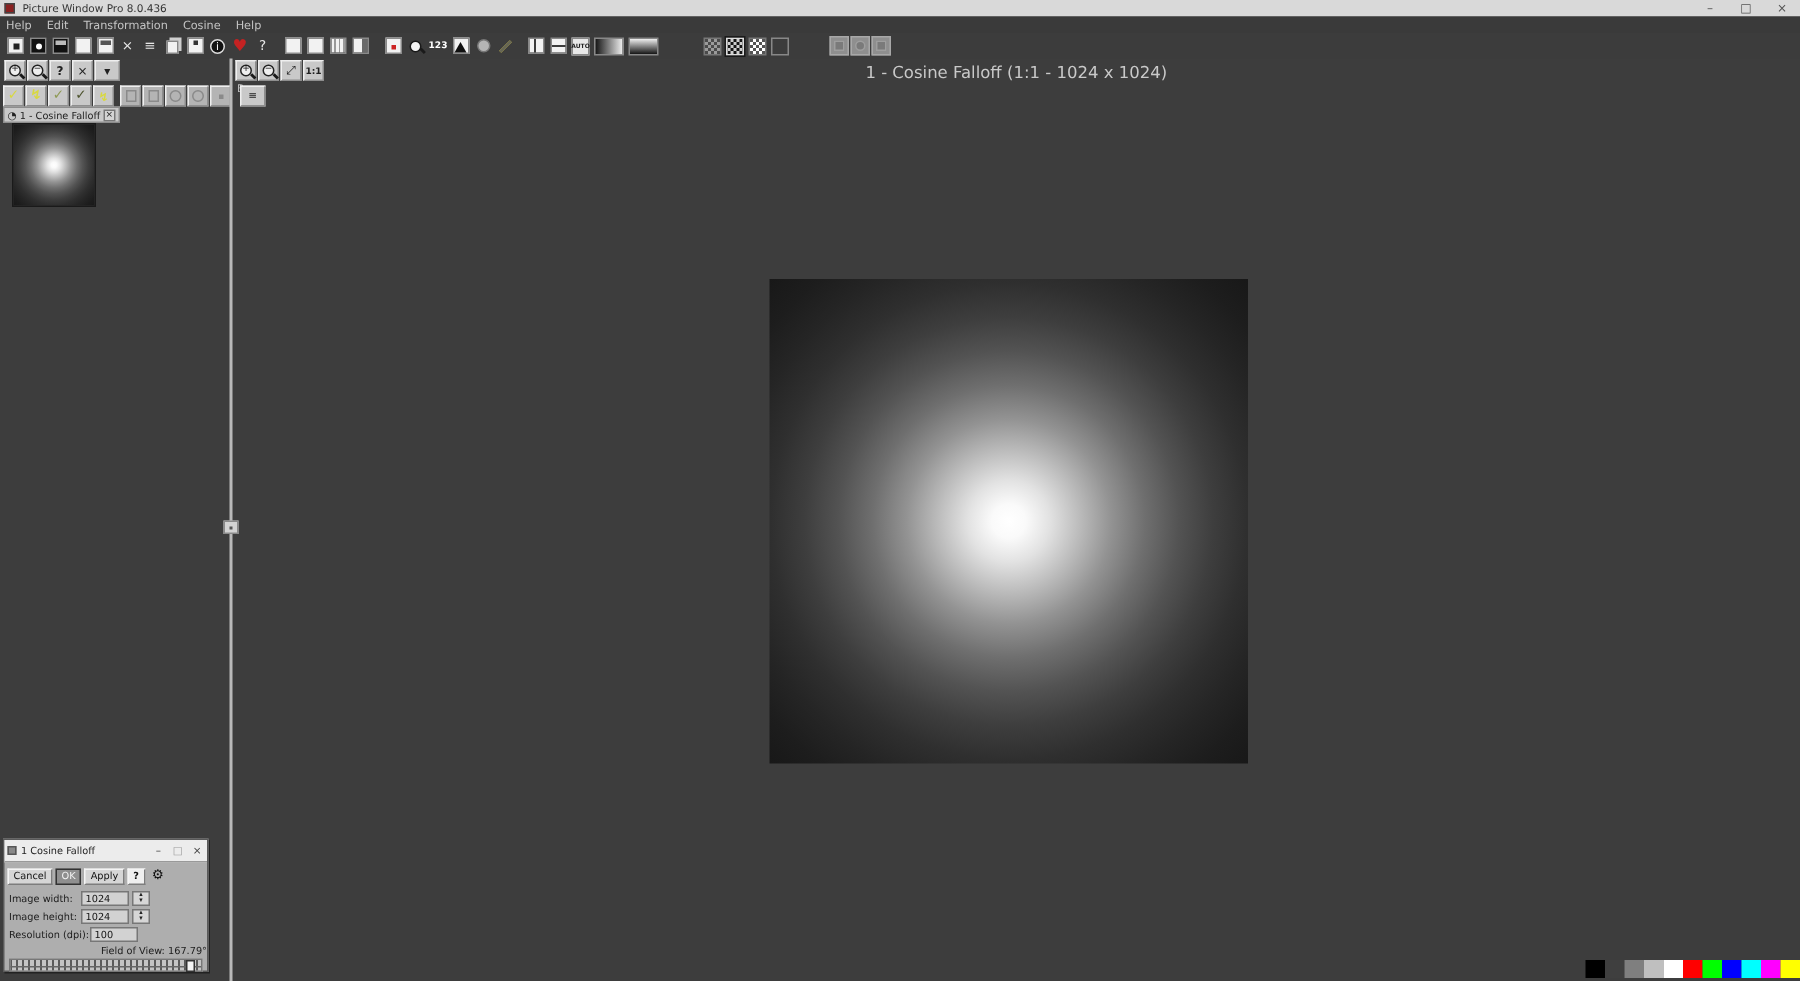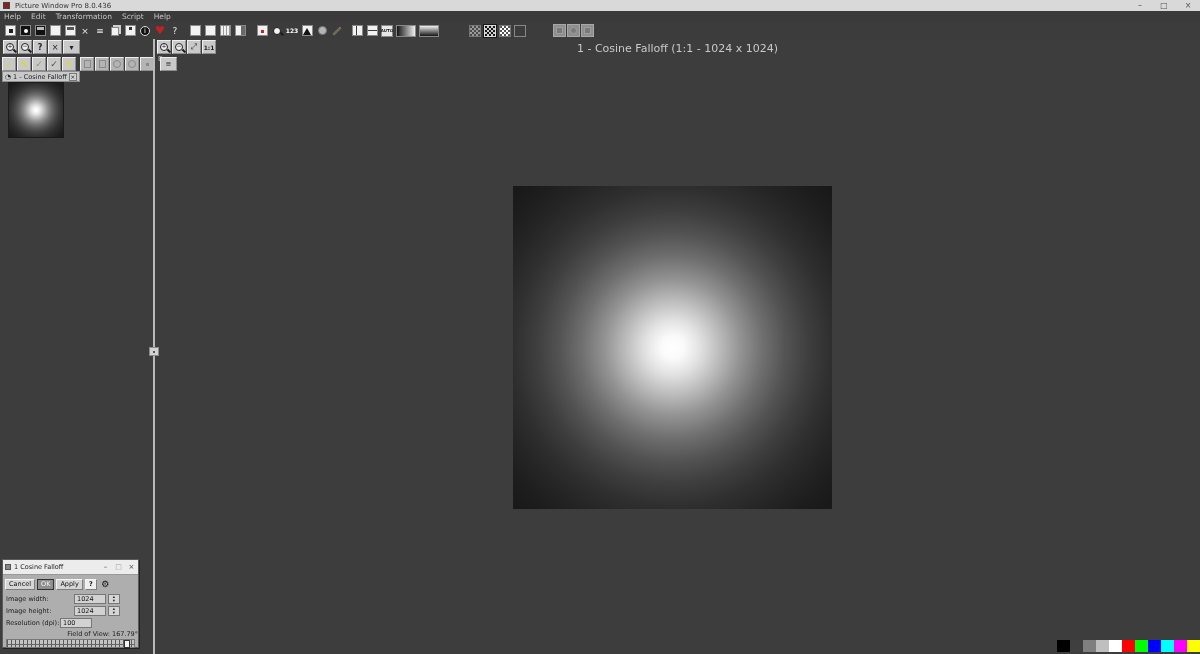--- a/index.html
+++ b/index.html
@@ -99,21 +99,21 @@
   .dlg-title { font-size:6.5px; color:#222; margin-left:3px; }
   .dlg-controls { margin-left:auto; display:flex; }
   .dlg-winbtn { width:13px; height:11px; font-size:7px; color:#444; display:flex; align-items:center; justify-content:center; }
   .dlg-winbtn.dim { color:#9a9a9a; }
   .dlg-buttons { display:flex; gap:2px; padding:3px 2px 2px 2px; align-items:center;text-align:center; }
   .dbtn { height:11px; padding:0 3px; background:#d6d6d6; border:1px solid #7d7d7d; border-top-color:#f4f4f4; border-left-color:#f4f4f4; font-size:6.5px; color:#111; display:flex; align-items:center; justify-content:center; }
   .dbtn.pressed { background:#8f8f8f; border:1px solid #333; color:#f2f2f2; }
   .dbtn.square { width:12px; font-weight:bold; background:#efefef; }
   .gear-btn { width:13px; height:12px; display:flex; align-items:center; justify-content:center; font-size:9px; color:#111; }
   .dlg-row { display:flex; align-items:center; margin:1px 0 1px 3px; height:11px; }
-  .dlg-label { font-size:6.5px; color:#1c1c1c; width:68px; }
+  .dlg-label { font-size:6.5px; color:#1c1c1c; width:48px; }
   .dlg-input { width:32px; height:10px; background:#d2d2d2; border:1px solid #777; font-size:6.5px; color:#111; padding-left:2px; font-family:"DejaVu Sans",sans-serif; }
   .spinner { width:12px; height:10px; margin-left:2px; background:#d6d6d6; border:1px solid #777; display:flex; flex-direction:column; align-items:center; justify-content:center; line-height:4px; font-size:4.5px; color:#222; }
   .fov-label { font-size:6.5px; color:#1c1c1c; margin:2px 0 0 3px;text-align:right; }
   .fov-slider { position:relative; margin:1px 3px 0 3px; height:9px; background:#c4c4c4; border:1px solid #777;
     background-image:repeating-linear-gradient(90deg,#5a5a5a 0 1px,transparent 1px 4px); background-position:0 0; }
   .fov-track-line { position:absolute; left:0; right:0; top:4px; height:1px; background:#666; }
   .fov-handle { position:absolute; top:0px; width:6px; height:8px; background:#f4f4f4; border:1px solid #333; }
 
   
   .palette { right:0px; bottom:2px; display:flex; }
@@ -129,21 +129,21 @@
     <div class="win-btn">–</div>
     <div class="win-btn">□</div>
     <div class="win-btn">×</div>
   </div>
 </div>
 
 <div class="abs menubar">
   <div class="menu-item">Help</div>
   <div class="menu-item">Edit</div>
   <div class="menu-item">Transformation</div>
-  <div class="menu-item">Script</div>
+  <div class="menu-item">Cosine</div>
   <div class="menu-item">Help</div>
 </div>
 
 <div class="abs toolbar">
   <div class="tgroup" style="margin-left:3px;">
     <div class="tbtn">
         <div class="ic-box">
           <div class="dot-d"></div>
         </div>
       </div>

